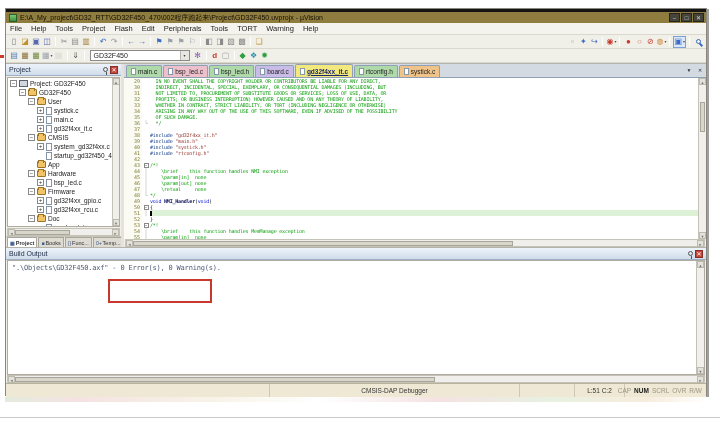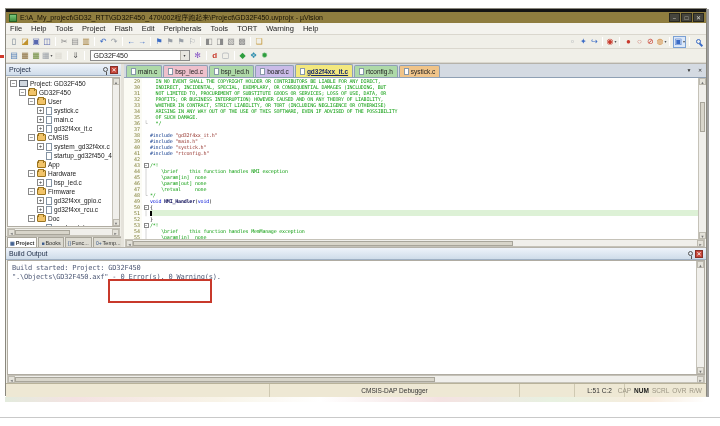--- a/index.html
+++ b/index.html
@@ -624,21 +624,20 @@
 
     <div class="build">
       <div class="phead">
         <span>Build Output</span>
         <span class="phbtns">
           <span class="pin"></span>
           <span class="pclose">✕</span>
         </span>
       </div>
       <div class="bcontent" id="bcontent">
-        <div class="bl"><span>Build started: Project: GD32F450</span></div>
           <div class="bl"><span>".\Objects\GD32F450.axf" - 0 Error(s), 0 Warning(s).</span></div>
           <div class="vscroll">
           <span class="sarrow vs-top">▲</span>
           <span class="sarrow vs-bot">▼</span>
         </div>
       </div>
       <div class="hscroll">
         <span class="sarrow">◄</span>
         <span class="hthumb" style="width:420px"></span>
         <span class="sarrow" style="margin-left:auto">►</span>

